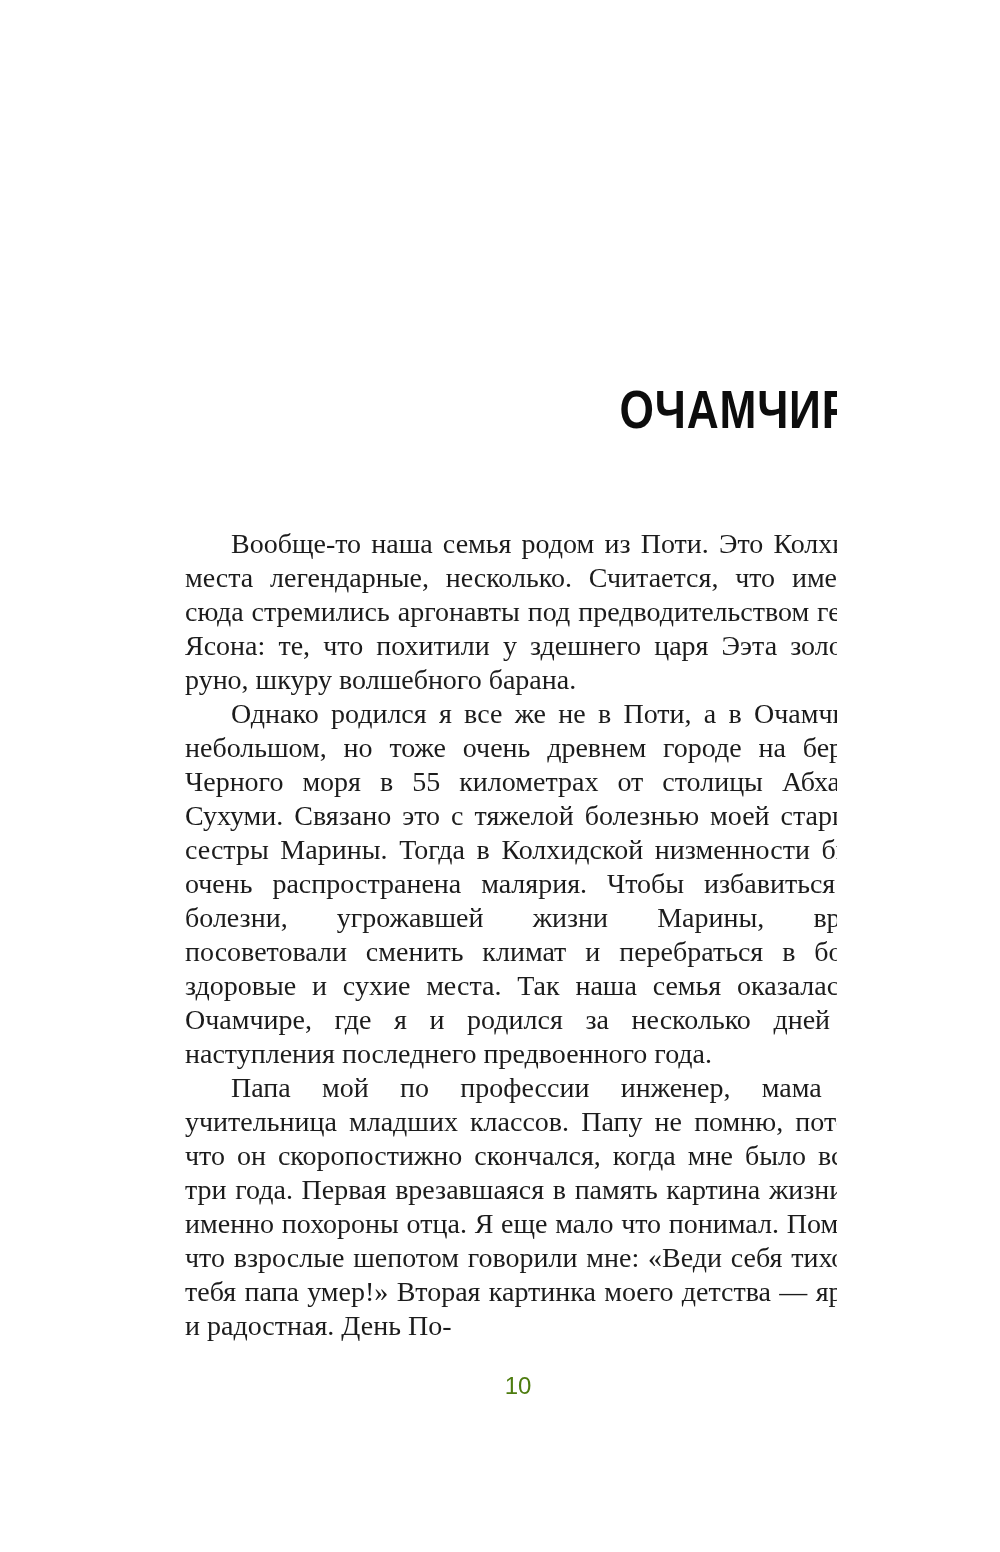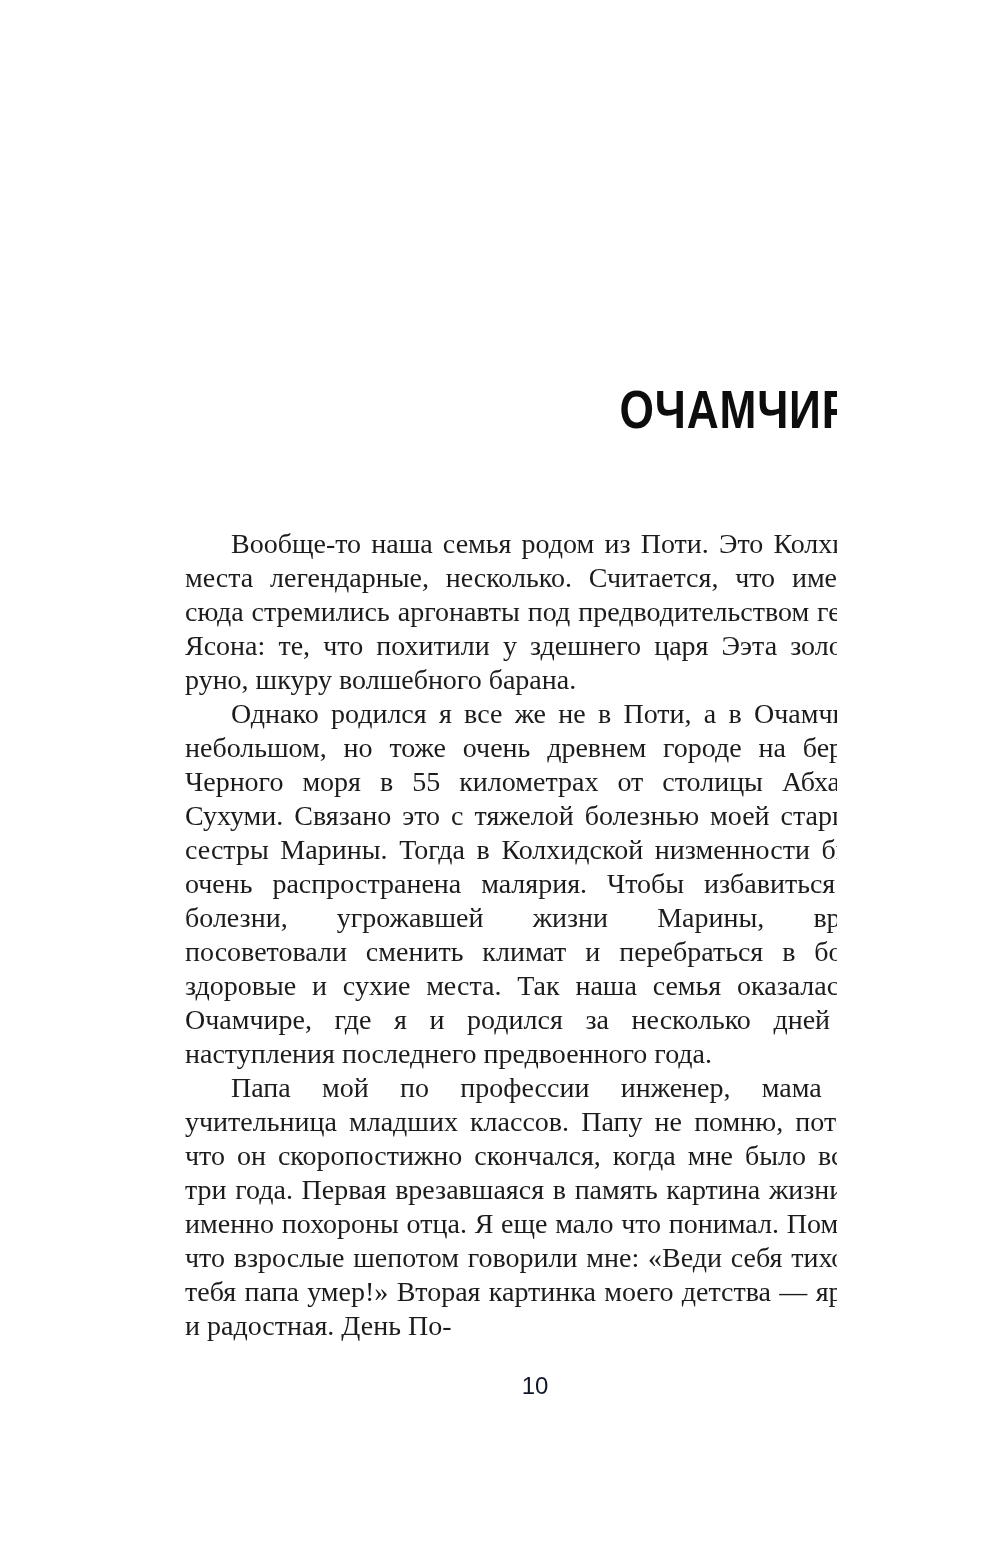--- a/index.html
+++ b/index.html
@@ -44,26 +44,26 @@
     color: #1c1c1c;
   }
   .body-text p {
     margin: 0;
     padding: 0;
     text-indent: 46px;
   }
   .page-number {
     position: absolute;
     top: 1372px;
-    left: 187px;
+    left: 170px;
     width: 696px;
     text-align: center;
     font-family: "Liberation Sans", sans-serif;
     font-size: 24px;
-    color: #0f172a;
+    color: #4d7c0f;
   }
 </style>
 </head>
 <body>
 
 <div class="page">
 
   <h1 class="chapter-title">ОЧАМЧИРА</h1>
 
   <div class="body-text">

